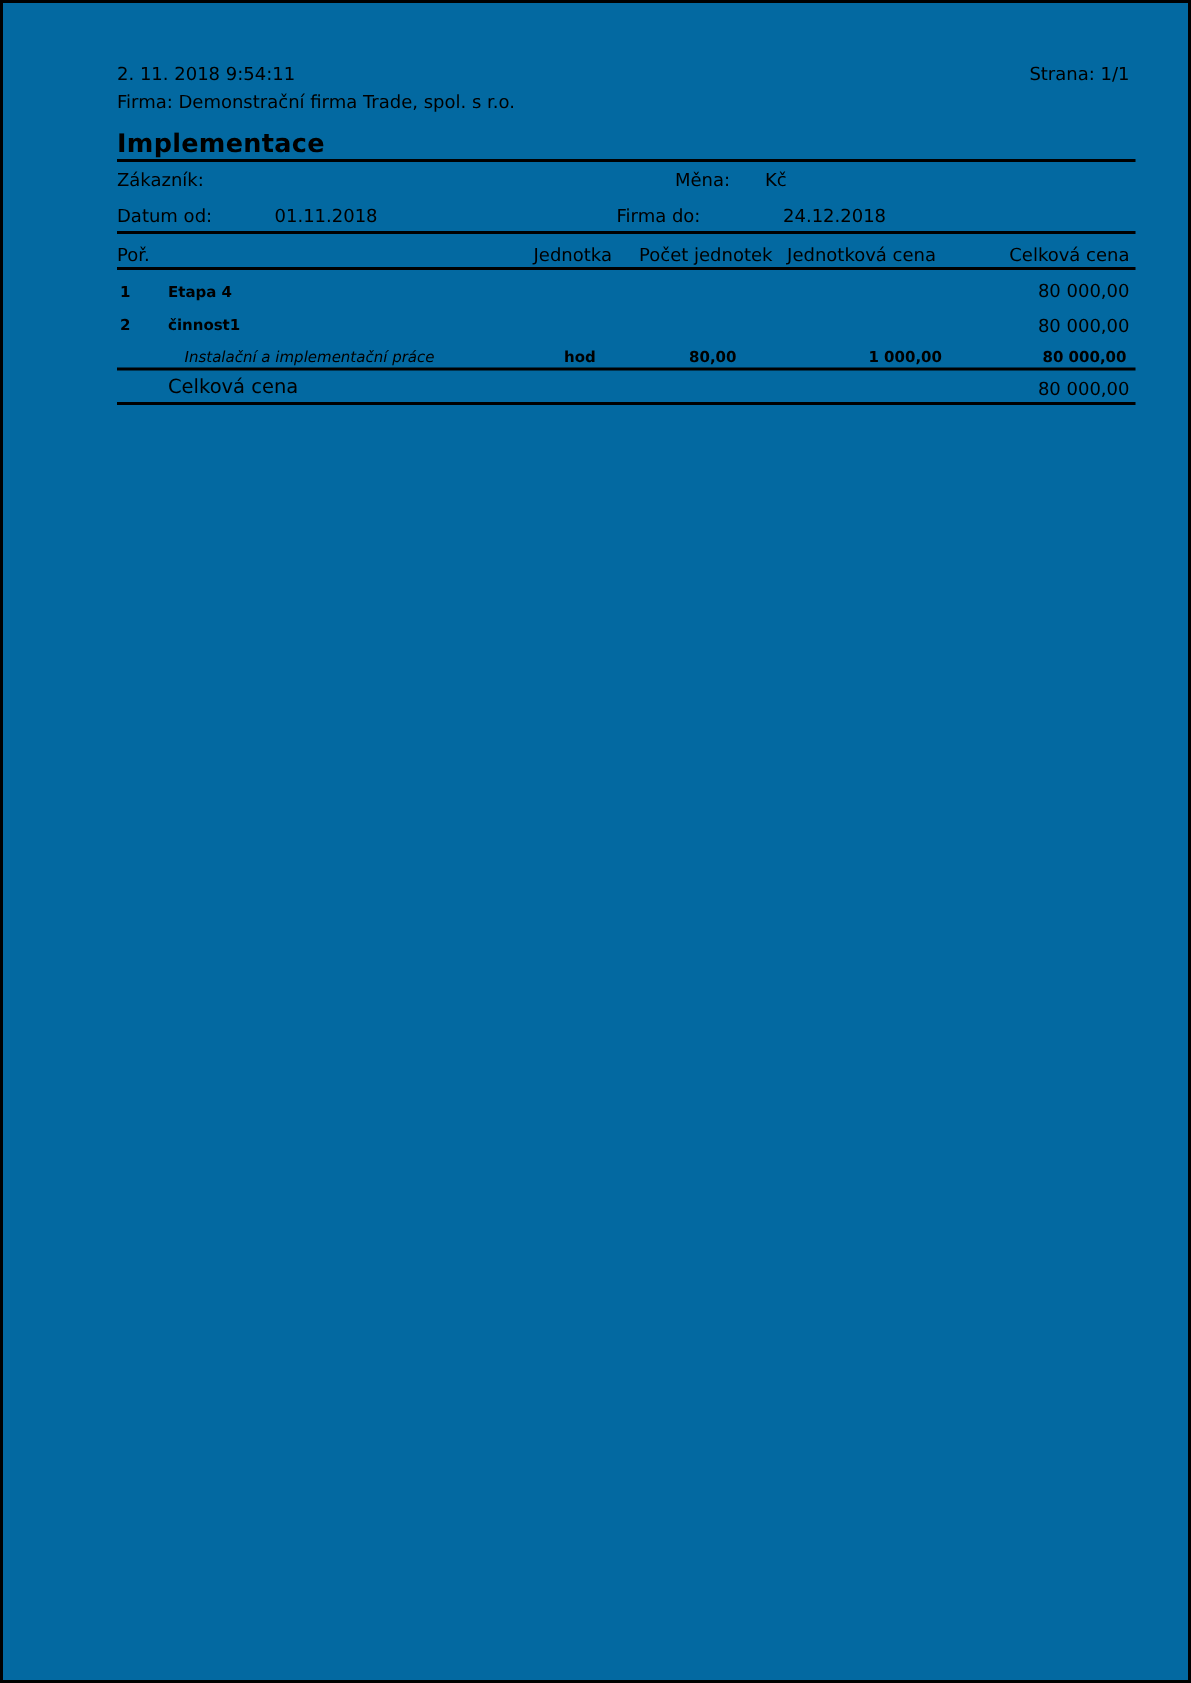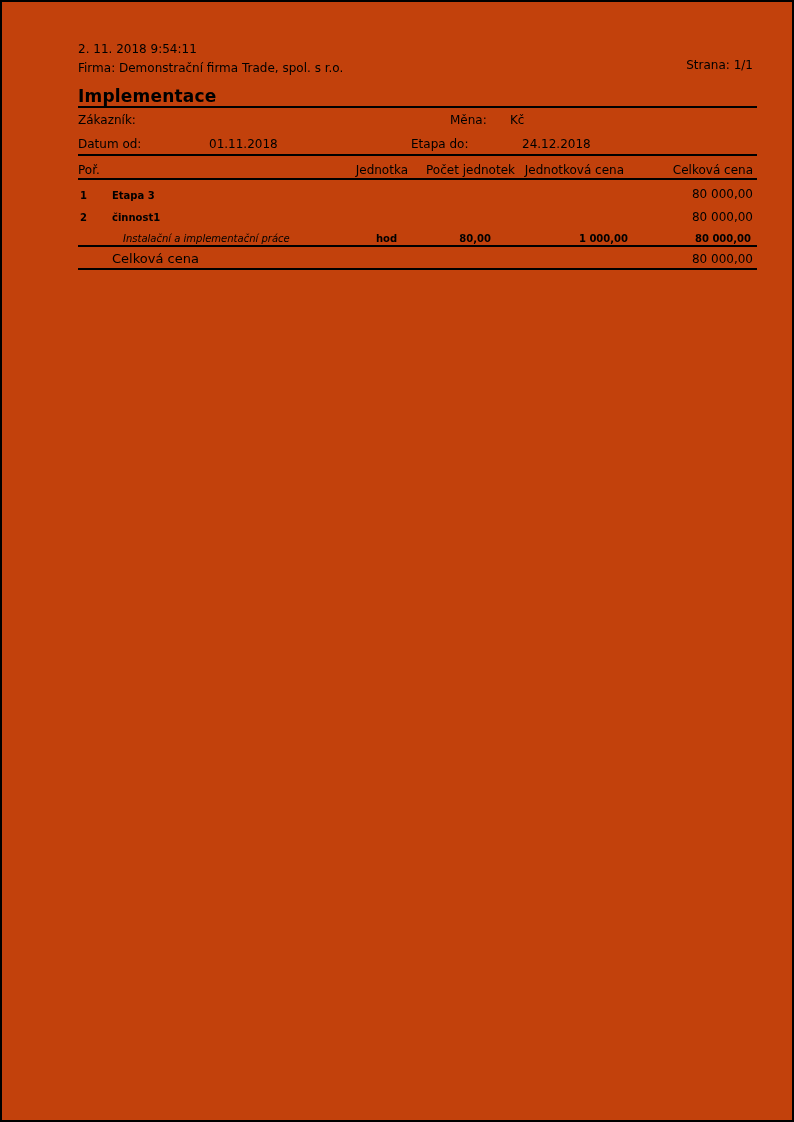--- a/index.html
+++ b/index.html
@@ -6,21 +6,21 @@
     margin: 0;
     padding: 0;
     background: #ffffff;
     font-family: "DejaVu Sans", "Liberation Sans", sans-serif;
     color: #000000;
   }
   .page {
     position: relative;
     width: 794px;
     height: 1122px;
-    background: #c2410c;
+    background: #0369a1;
     border: 2px solid #000000;
     box-sizing: border-box;
     overflow: hidden;
   }
   .abs { position: absolute; white-space: nowrap; }
   .t12 { font-size: 12px; line-height: 14px; }
   .t13 { font-size: 13px; line-height: 15px; }
   .t10b { font-size: 10px; line-height: 12px; font-weight: bold; }
   .t10i { font-size: 10px; line-height: 12px; font-style: italic; }
   .title {
@@ -38,49 +38,49 @@
   .rule-thin  { height: 1.5px; }
   .rule-thick { height: 2.2px; }
   .ra { }
 </style>
 </head>
 <body>
 
 <div class="page">
 
   <div class="abs t12" style="left:76px; top:40px;">2. 11. 2018  9:54:11</div>
-  <div class="abs t12" style="right:39px; top:56px;text-align:center;">Strana: 1/1</div>
+  <div class="abs t12" style="right:39px; top:40px;text-align:center;">Strana: 1/1</div>
   <div class="abs t12" style="left:76px; top:59px;">Firma: Demonstrační firma Trade, spol. s r.o.</div>
 
   <div class="abs title" style="left:76px; top:84px;">Implementace</div>
   <div class="rule rule-thick" style="top:104px;"></div>
 
   <div class="abs t12" style="left:76px; top:111px;">Zákazník:</div>
   <div class="abs t12" style="left:195px; top:111px;"></div>
   <div class="abs t12" style="left:409px; top:111px;margin-left:39px;">Měna:</div>
   <div class="abs t12" style="left:508px; top:111px;">Kč</div>
 
   <div class="abs t12" style="left:76px; top:135px;">Datum od:</div>
-  <div class="abs t12" style="left:207px; top:135px;">01.11.2018</div>
-  <div class="abs t12" style="left:409px; top:135px;">Etapa do:</div>
+  <div class="abs t12" style="left:181px; top:135px;">01.11.2018</div>
+  <div class="abs t12" style="left:409px; top:135px;">Firma do:</div>
   <div class="abs t12" style="left:520px; top:135px;">24.12.2018</div>
 
   <div class="rule rule-thin" style="top:152px;"></div>
 
   <div class="abs t12" style="left:76px; top:161px;">Poř.</div>
   <div class="abs t12 ra" style="right:384px; top:161px;">Jednotka</div>
   <div class="abs t12 ra" style="right:277px; top:161px;">Počet jednotek</div>
   <div class="abs t12 ra" style="right:168px; top:161px;">Jednotková cena</div>
   <div class="abs t12 ra" style="right:39px; top:161px;">Celková cena</div>
 
   <div class="rule rule-thick" style="top:176px;"></div>
 
   <div>
     <div class="abs t10b" style="left:78px; top:188px;">1</div>
-    <div class="abs t10b" style="left:110px; top:188px;">Etapa 3</div>
+    <div class="abs t10b" style="left:110px; top:188px;">Etapa 4</div>
     <div class="abs t12 ra" style="right:39px; top:185px;">80 000,00</div>
   </div>
 
   <div>
     <div class="abs t10b" style="left:78px; top:210px;">2</div>
     <div class="abs t10b" style="left:110px; top:210px;">činnost1</div>
     <div class="abs t12 ra" style="right:39px; top:208px;">80 000,00</div>
   </div>
 
   <div>

